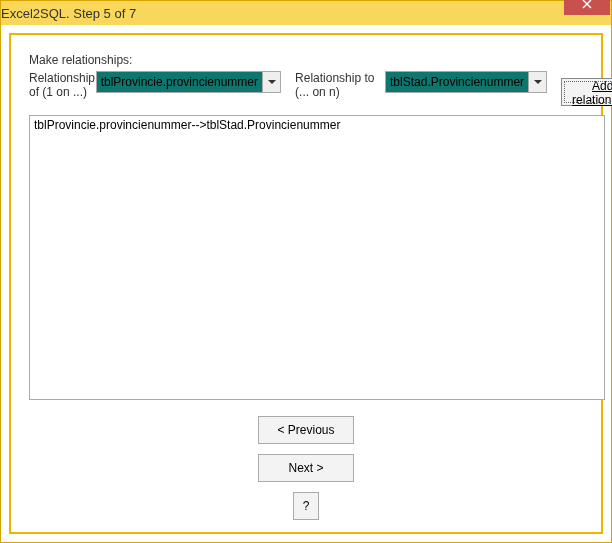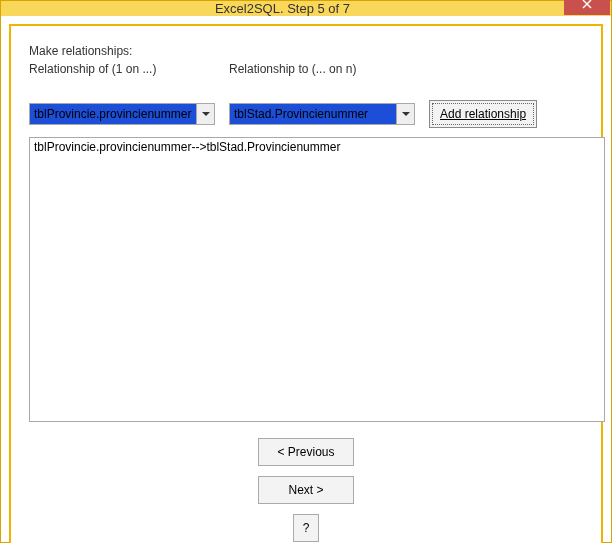--- a/index.html
+++ b/index.html
@@ -23,21 +23,20 @@
   }
   .titlebar {
     height: 30px;
     background: #f9d75a;
     display: flex;
     align-items: center;
     position: relative;
   }
   .titlebar .title {
     flex: 1;
-    text-align: center;
     font-size: 13px;
     color: #333;
   }
   .close-btn {
     width: 46px;
     height: 22px;
     background: #c8504d;
     color: #fff;
     display: flex;
     align-items: center;
@@ -66,29 +65,28 @@
   }
   .section-label { }
   .row {
     display: flex;
     align-items: flex-end;
     gap: 14px;
     margin-bottom: 12px;
   }
   .field {
     display: flex;
-    flex-direction: column;
-    gap: 23px;
+    flex-direction: row;
   }
   .combo {
     display: flex;
     width: 186px;
     height: 22px;
     border: 1px solid #a9a9a9;
-    background: #1d4ed8;
+    background: #0f766e;
     align-items: center;
   }
   .combo-text {
     flex: 1;
     padding: 0 4px;
     font-size: 12px;
     color: #000;
     white-space: nowrap;
     overflow: hidden;
   }

